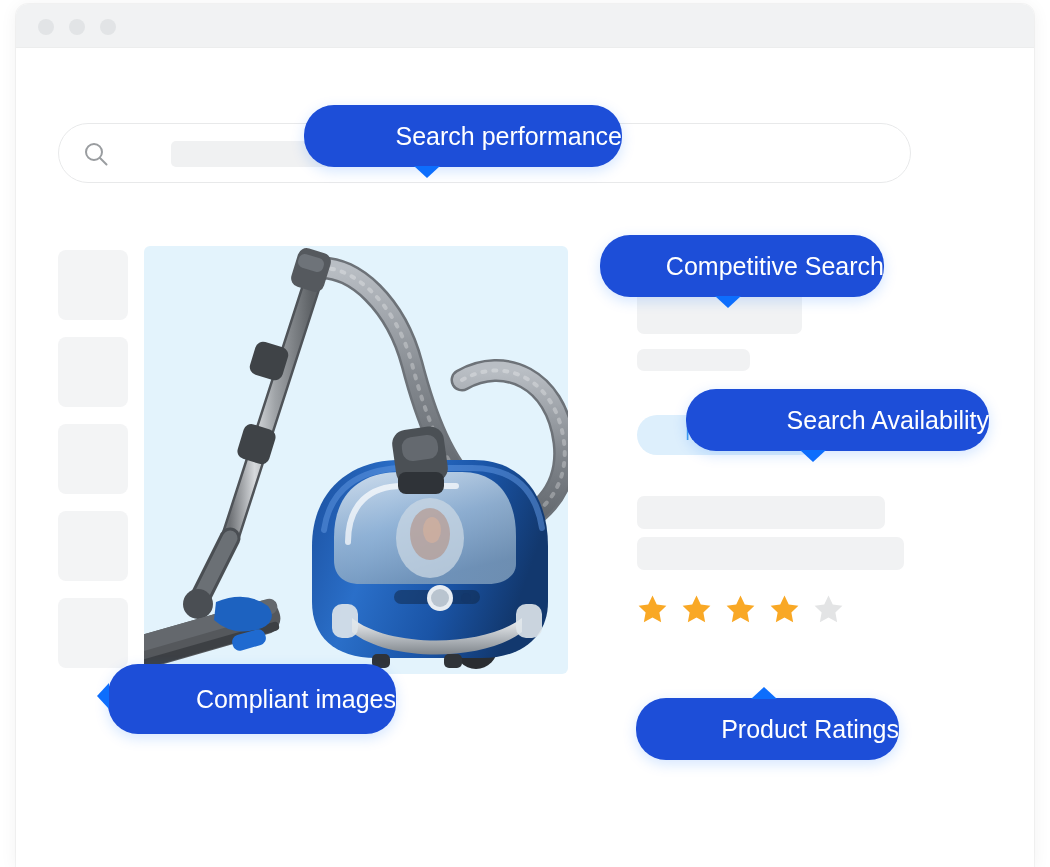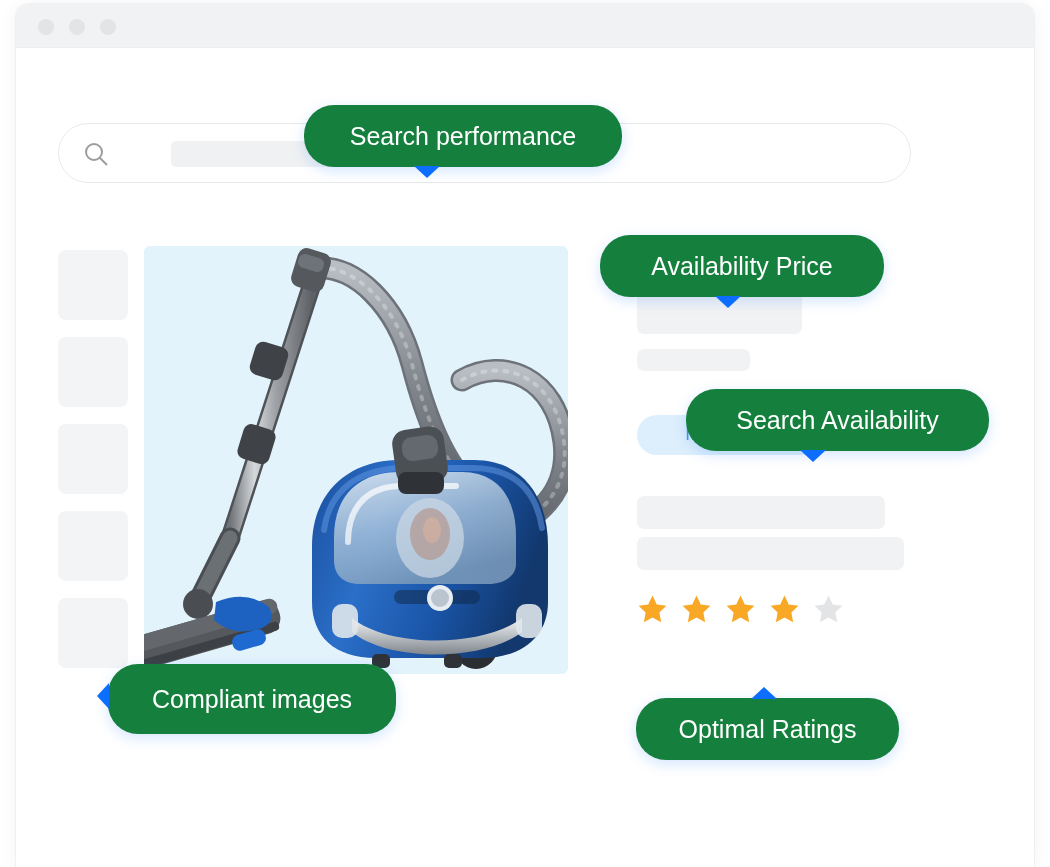--- a/index.html
+++ b/index.html
@@ -153,26 +153,26 @@
     left: 620px;
     top: 545px;
     display: flex;
     gap: 11px;
   }
   .star { width: 33px; height: 33px; display: block; }
 
   
   .tooltip {
     position: absolute;
-    background: #15803d;
+    background: #1d4ed8;
     color: #ffffff;
     border-radius: 30px;
     display: flex;
     align-items: center;
-    justify-content: center;
+    justify-content: flex-end;
     font-size: 25px;
     font-weight: 400;
     white-space: nowrap;
     box-shadow: 0 4px 14px rgba(13,110,253,0.18);
   }
 
   .tooltip .tip {
     position: absolute;
     width: 0; height: 0;
   }
@@ -393,31 +393,31 @@
             </svg>
         </span>
       </div>
 
       <div class="tooltip tt-search">
         <span>Search performance</span>
         <span class="tip down"></span>
       </div>
 
       <div class="tooltip tt-price">
-        <span>Availability Price</span>
+        <span>Competitive Search</span>
         <span class="tip down"></span>
       </div>
 
       <div class="tooltip tt-avail">
         <span>Search Availability</span>
         <span class="tip down"></span>
       </div>
 
       <div class="tooltip tt-ratings">
-        <span>Optimal Ratings</span>
+        <span>Product Ratings</span>
         <span class="tip up"></span>
       </div>
 
       <div class="tooltip tt-compliant">
         <span>Compliant images</span>
         <span class="tip left"></span>
       </div>
 
     </div>
   </div>

